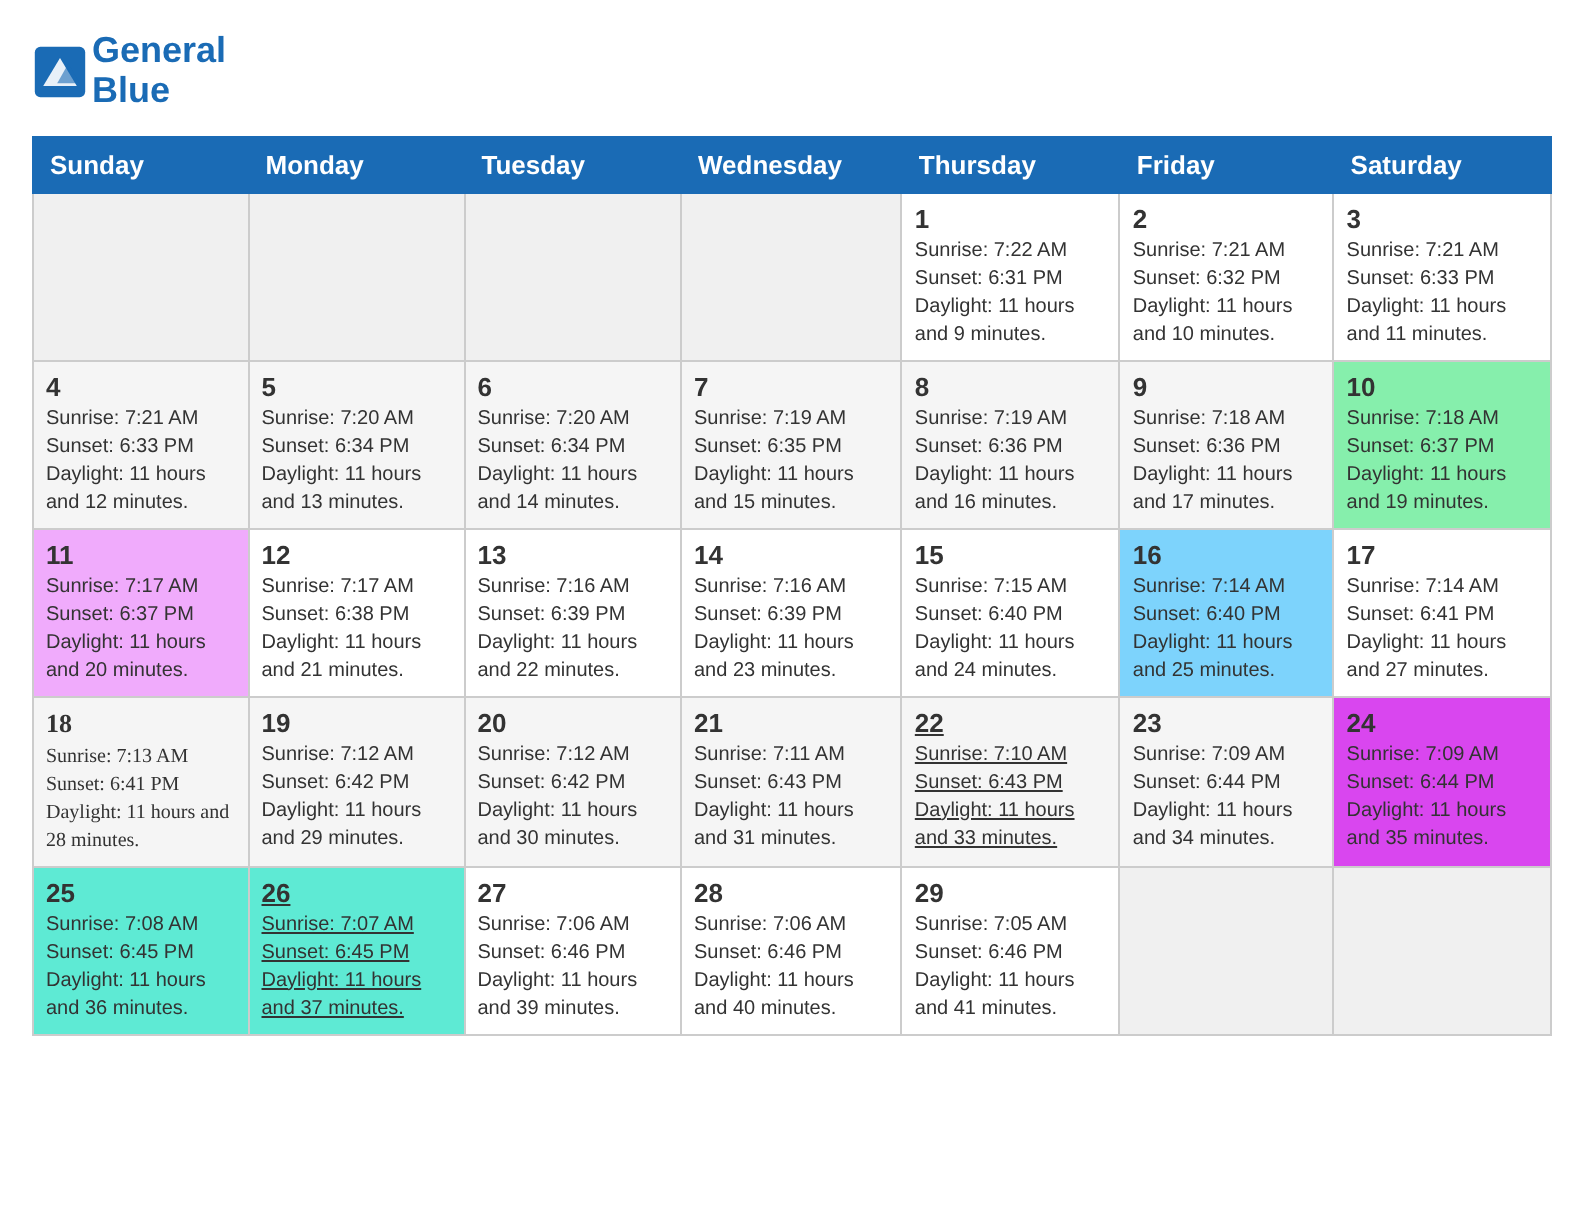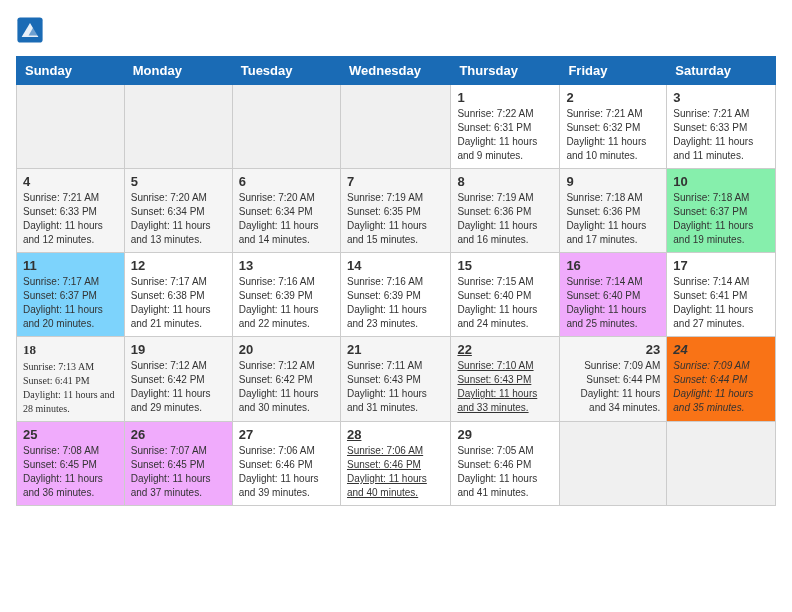--- a/index.html
+++ b/index.html
@@ -83,20 +83,26 @@
 </head>
 <body>
 
 <div class="header">
   <div class="logo">
     <svg class="logo-icon" viewBox="0 0 40 40">
       <rect x="2" y="2" width="36" height="36" rx="4" fill="#1a6bb5"></rect>
       <polygon points="8,30 20,10 32,30" fill="white" opacity="0.9"></polygon>
       <polygon points="18,28 26,14 34,28" fill="#1a6bb5" opacity="0.6"></polygon>
     </svg>
+    <div>
+      <div style="font-size:18px;font-weight:bold;color:#333;line-height:1.1;">
+        <span style="color:#1a6bb5">General</span>
+      </div>
+      <div style="font-size:18px;font-weight:bold;color:#1a6bb5;line-height:1.1;">Blue</div>
+    </div>
   </div>
   <div class="title-area">
     <div class="month-title"></div>
     <div class="subtitle"></div>
   </div>
 </div>
 
 <table>
   <thead>
     <tr>
@@ -152,41 +158,41 @@
         <td style="background-color: rgb(245, 245, 245);">
           <span class="day-num">9</span>
           <div class="cell-info">Sunrise: 7:18 AM<br>Sunset: 6:36 PM<br>Daylight: 11 hours and 17 minutes.</div>
         </td>
         <td style="background-color: #86efac;">
           <span class="day-num">10</span>
           <div class="cell-info">Sunrise: 7:18 AM<br>Sunset: 6:37 PM<br>Daylight: 11 hours and 19 minutes.</div>
         </td>
       </tr>
       <tr>
-        <td style="background-color: #7dd3fc;">
+        <td style="background-color: #f0abfc;">
           <span class="day-num">11</span>
           <div class="cell-info">Sunrise: 7:17 AM<br>Sunset: 6:37 PM<br>Daylight: 11 hours and 20 minutes.</div>
         </td>
         <td style="background-color: rgb(255, 255, 255);">
           <span class="day-num">12</span>
           <div class="cell-info">Sunrise: 7:17 AM<br>Sunset: 6:38 PM<br>Daylight: 11 hours and 21 minutes.</div>
         </td>
         <td style="background-color: rgb(255, 255, 255);">
           <span class="day-num">13</span>
           <div class="cell-info">Sunrise: 7:16 AM<br>Sunset: 6:39 PM<br>Daylight: 11 hours and 22 minutes.</div>
         </td>
         <td style="background-color: rgb(255, 255, 255);">
           <span class="day-num">14</span>
           <div class="cell-info">Sunrise: 7:16 AM<br>Sunset: 6:39 PM<br>Daylight: 11 hours and 23 minutes.</div>
         </td>
         <td style="background-color: rgb(255, 255, 255);">
           <span class="day-num">15</span>
           <div class="cell-info">Sunrise: 7:15 AM<br>Sunset: 6:40 PM<br>Daylight: 11 hours and 24 minutes.</div>
         </td>
-        <td style="background-color: #f0abfc; margin-left: 38px;">
+        <td style="background-color: #7dd3fc; margin-left: 38px;">
           <span class="day-num">16</span>
           <div class="cell-info">Sunrise: 7:14 AM<br>Sunset: 6:40 PM<br>Daylight: 11 hours and 25 minutes.</div>
         </td>
         <td style="background-color: rgb(255, 255, 255);">
           <span class="day-num">17</span>
           <div class="cell-info">Sunrise: 7:14 AM<br>Sunset: 6:41 PM<br>Daylight: 11 hours and 27 minutes.</div>
         </td>
       </tr>
       <tr>
         <td style="background-color: rgb(245, 245, 245); font-family: Liberation Serif, serif;">
@@ -202,43 +208,43 @@
           <div class="cell-info">Sunrise: 7:12 AM<br>Sunset: 6:42 PM<br>Daylight: 11 hours and 30 minutes.</div>
         </td>
         <td style="background-color: rgb(245, 245, 245);">
           <span class="day-num">21</span>
           <div class="cell-info">Sunrise: 7:11 AM<br>Sunset: 6:43 PM<br>Daylight: 11 hours and 31 minutes.</div>
         </td>
         <td style="background-color: rgb(245, 245, 245); text-decoration: underline;">
           <span class="day-num">22</span>
           <div class="cell-info">Sunrise: 7:10 AM<br>Sunset: 6:43 PM<br>Daylight: 11 hours and 33 minutes.</div>
         </td>
-        <td style="background-color: rgb(245, 245, 245); text-align: right;">
+        <td style="background-color: rgb(245, 245, 245);">
           <span class="day-num">23</span>
           <div class="cell-info">Sunrise: 7:09 AM<br>Sunset: 6:44 PM<br>Daylight: 11 hours and 34 minutes.</div>
         </td>
-        <td style="background-color: #f97316; font-style: italic;">
+        <td style="background-color: #d946ef;">
           <span class="day-num">24</span>
           <div class="cell-info">Sunrise: 7:09 AM<br>Sunset: 6:44 PM<br>Daylight: 11 hours and 35 minutes.</div>
         </td>
       </tr>
       <tr>
-        <td style="background-color: #f0abfc;">
+        <td style="background-color: #5eead4;">
           <span class="day-num">25</span>
           <div class="cell-info">Sunrise: 7:08 AM<br>Sunset: 6:45 PM<br>Daylight: 11 hours and 36 minutes.</div>
         </td>
-        <td style="background-color: #f0abfc;">
+        <td style="background-color: #5eead4; text-decoration: underline;">
           <span class="day-num">26</span>
           <div class="cell-info">Sunrise: 7:07 AM<br>Sunset: 6:45 PM<br>Daylight: 11 hours and 37 minutes.</div>
         </td>
         <td style="background-color: rgb(255, 255, 255); margin-top: 19px;">
           <span class="day-num">27</span>
           <div class="cell-info">Sunrise: 7:06 AM<br>Sunset: 6:46 PM<br>Daylight: 11 hours and 39 minutes.</div>
         </td>
-        <td style="background-color: rgb(255, 255, 255); text-decoration: underline;">
+        <td style="background-color: rgb(255, 255, 255);">
           <span class="day-num">28</span>
           <div class="cell-info">Sunrise: 7:06 AM<br>Sunset: 6:46 PM<br>Daylight: 11 hours and 40 minutes.</div>
         </td>
         <td style="background-color: rgb(255, 255, 255); margin-left: 35px;">
           <span class="day-num">29</span>
           <div class="cell-info">Sunrise: 7:05 AM<br>Sunset: 6:46 PM<br>Daylight: 11 hours and 41 minutes.</div>
         </td>
         <td class="empty-cell" style="background-color: rgb(232, 232, 232);"></td>
         <td class="empty-cell" style="background-color: rgb(232, 232, 232);"></td>
       </tr>

